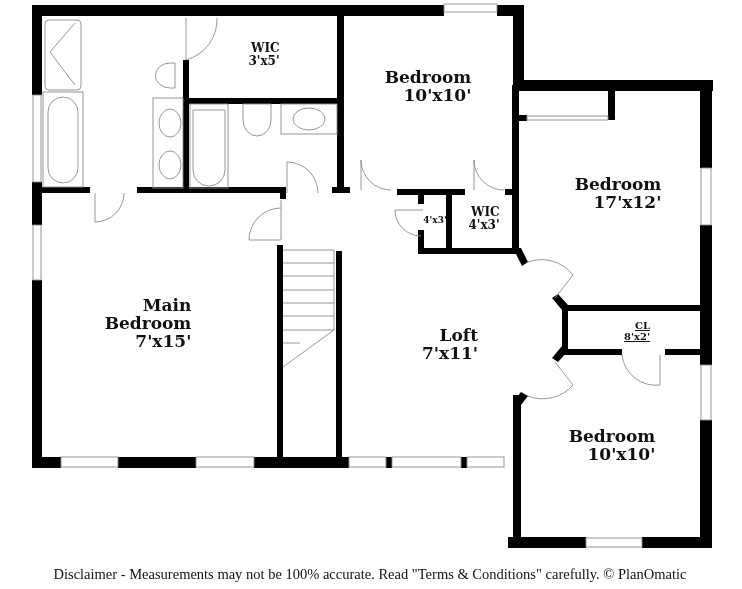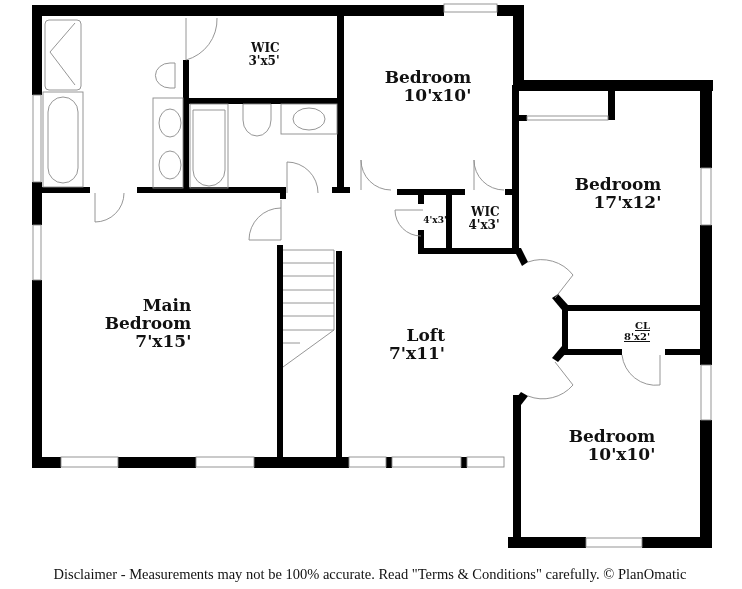--- a/index.html
+++ b/index.html
@@ -182,21 +182,21 @@
 
 <div class="label xs" style="left:435px; top:216px;">
   <div>4'x3'</div>
 </div>
 
 <div class="label sm" style="left:484px; top:206px;">
   <div>WIC</div>
   <div>4'x3'</div>
 </div>
 
-<div class="label lg" style="left:417px; top:327px;">
+<div class="label lg" style="left:450px; top:327px;">
   <div>Loft</div>
   <div>7'x11'</div>
 </div>
 
 <div class="label xs" style="left:637px; top:321px; font-size:10px;text-decoration:underline;">
   <div>CL</div>
   <div>8'x2'</div>
 </div>
 
 <div class="label lg" style="left:612px; top:428px;">

